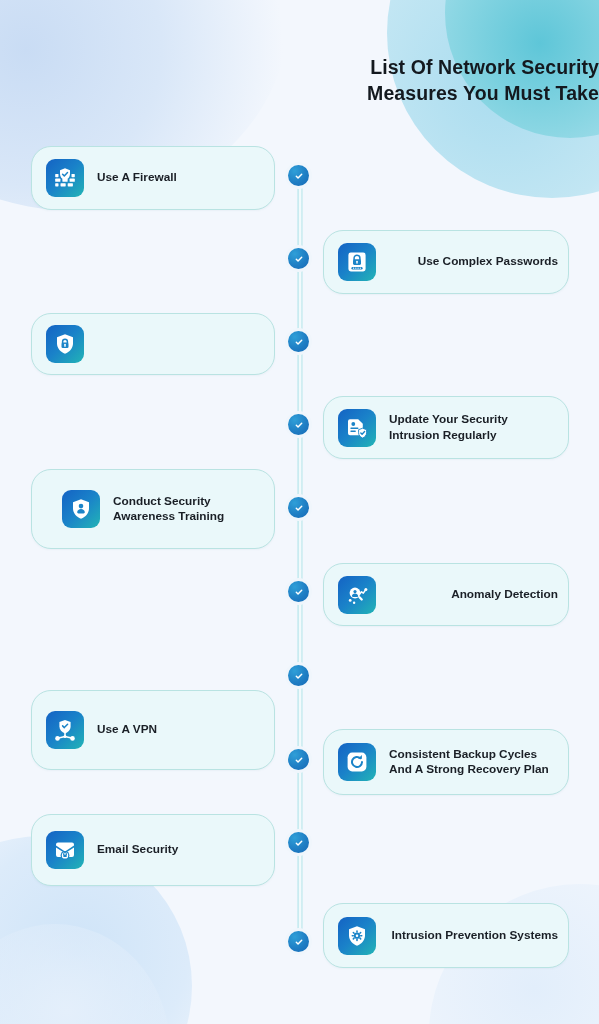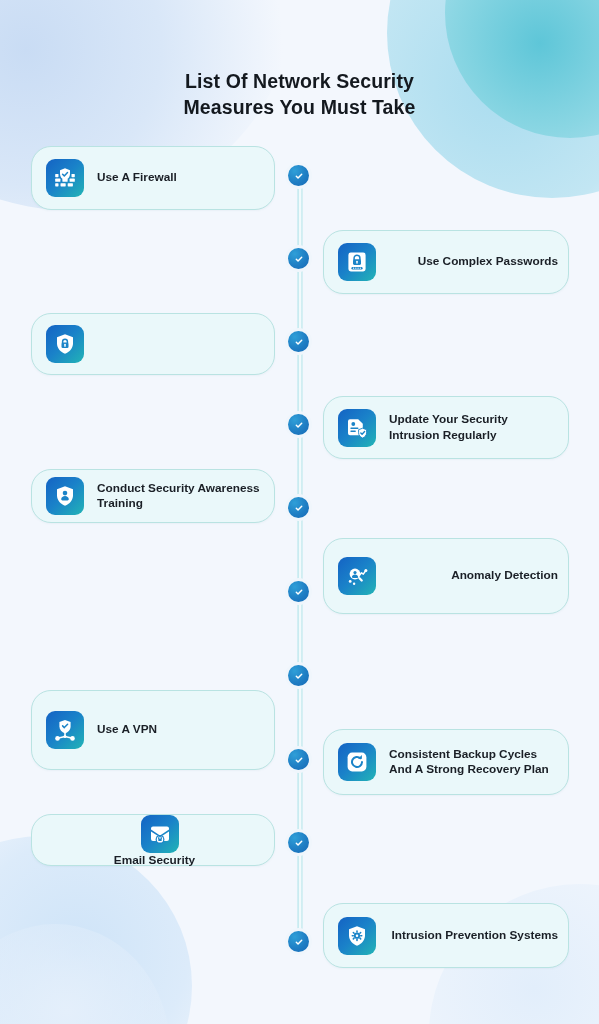--- a/index.html
+++ b/index.html
@@ -42,22 +42,22 @@
     background: radial-gradient(circle at 55% 35%, #e4effb 0%, rgba(243,248,253,0) 70%);
   }
   .blob-br {
     position: absolute; right: -130px; bottom: -160px;
     width: 300px; height: 300px; border-radius: 50%;
     background: radial-gradient(circle at 35% 35%, #e2eefb 0%, rgba(243,248,253,0) 72%);
   }
 
   
   .title {
-    position: absolute; left: 0; right: 0; top: 68px;
-    text-align: center;
+    position: absolute; left: 0; right: 0; top: 54px;
+    text-align: right;
     font-size: 19.5px; font-weight: bold; line-height: 26px;
     color: #14191f; letter-spacing: 0.1px;
   }
   .title .line { display: block; }
 
   
   .timeline-rail {
     position: absolute; left: 297px; top: 168px;
     width: 6px; height: 780px;
     background: linear-gradient(to right, #d8f0f4 0%, #c3e9f0 35%, #d8f0f4 100%);
@@ -249,31 +249,31 @@
             <path d="M5 3.2h8.2l4.6 4.6v9.4a2 2 0 0 1-2 2H5a2 2 0 0 1-2-2V5.2a2 2 0 0 1 2-2z" fill="#fff"></path>
             <circle cx="8.3" cy="8" r="1.9" fill="#1b84c8"></circle>
             <rect x="5.3" y="11.6" width="8.2" height="1.5" rx="0.75" fill="#1b84c8"></rect>
             <rect x="5.3" y="14.6" width="5.6" height="1.5" rx="0.75" fill="#1b84c8"></rect>
             <path d="M17.6 12.2l4 1.5v3.1c0 2.5-1.7 4.3-4 5.3-2.3-1-4-2.8-4-5.3v-3.1z" fill="#fff" stroke="#1b84c8" stroke-width="0.9"></path>
             <path d="M15.8 16.9l1.3 1.3 2.5-2.6" stroke="#1b84c8" stroke-width="1.4" fill="none" stroke-linecap="round" stroke-linejoin="round"></path>
           </svg>
         </div>
         <div class="card-label">Update Your Security Intrusion Regularly</div>
       </div>
-      <div class="card left" style="top: 469px; height: 54px;">
+      <div class="card left" style="top: 469px; height: 80px; padding-left: 16px;">
         <div class="icon-tile">
           <svg viewBox="0 0 24 24" fill="none">
             <path d="M12 2.2l8 3v6.1c0 5-3.4 8.6-8 10.5-4.6-1.9-8-5.5-8-10.5V5.2z" fill="#fff"></path>
             <circle cx="12" cy="9.1" r="2.3" fill="#1b84c8"></circle>
             <path d="M12 11.9c-2.1 0-3.6 1.3-3.8 3.1-.1.8.5 1.4 1.3 1.4h5c.8 0 1.4-.6 1.3-1.4-.2-1.8-1.7-3.1-3.8-3.1z" fill="#1b84c8"></path>
           </svg>
         </div>
         <div class="card-label">Conduct Security Awareness Training</div>
       </div>
-      <div class="card right" style="top: 538px; height: 76px;">
+      <div class="card right" style="top: 563px; height: 63px;">
         <div class="icon-tile">
           <svg viewBox="0 0 24 24" fill="none">
             <circle cx="10" cy="10" r="5.4" fill="#fff"></circle>
             <circle cx="10" cy="8.6" r="1.6" fill="#1b84c8"></circle>
             <path d="M10 10.6c-1.7 0-2.9 1-3.1 2.4-.1.5.3.9.8.9h4.6c.5 0 .9-.4.8-.9-.2-1.4-1.4-2.4-3.1-2.4z" fill="#1b84c8"></path>
             <rect x="12.9" y="14.3" width="2.3" height="5.4" rx="1.15" transform="rotate(-45 12.9 14.3)" fill="#fff"></rect>
             <path d="M14.3 11.4l2.2-2.6 1.8 1.3 2.5-3.6" stroke="#fff" stroke-width="1.5" stroke-linecap="round" stroke-linejoin="round" fill="none"></path>
             <circle cx="20.9" cy="6.4" r="1.5" fill="#fff"></circle>
             <circle cx="5.2" cy="17.4" r="1.4" fill="#fff"></circle>
             <circle cx="9.1" cy="19.7" r="1.2" fill="#fff"></circle>
@@ -297,21 +297,21 @@
       <div class="card right" style="top: 729px; height: 66px;">
         <div class="icon-tile">
           <svg viewBox="0 0 24 24" fill="none">
             <rect x="2.6" y="2.6" width="18.8" height="18.8" rx="4.6" fill="#fff"></rect>
             <path d="M17 12a5 5 0 1 1-1.6-3.7" stroke="#1b84c8" stroke-width="2" fill="none" stroke-linecap="round"></path>
             <path d="M16.9 4.9v3.9h-3.9z" fill="#1b84c8"></path>
           </svg>
         </div>
         <div class="card-label">Consistent Backup Cycles And A Strong Recovery Plan</div>
       </div>
-      <div class="card left" style="top: 814px; height: 52px; flex-direction: column;">
+      <div class="card left" style="top: 814px; height: 72px;">
         <div class="icon-tile">
           <svg viewBox="0 0 24 24" fill="none">
             <path d="M3 6.6a2 2 0 0 1 2-2h14a2 2 0 0 1 2 2v1L12 13.4 3 7.6z" fill="#fff"></path>
             <path d="M3 9.5l9 5.8 9-5.8v7.6a2 2 0 0 1-2 2H5a2 2 0 0 1-2-2z" fill="#fff"></path>
             <circle cx="12" cy="17.4" r="4.4" fill="#1b84c8"></circle>
             <circle cx="12" cy="17.4" r="3.2" fill="#fff"></circle>
             <path d="M10.6 16.6v-.7a1.4 1.4 0 1 1 2.8 0v.7" stroke="#1b84c8" stroke-width="1" stroke-linecap="round"></path>
             <rect x="10.3" y="16.4" width="3.4" height="2.7" rx="0.7" fill="#1b84c8"></rect>
           </svg>
         </div>

